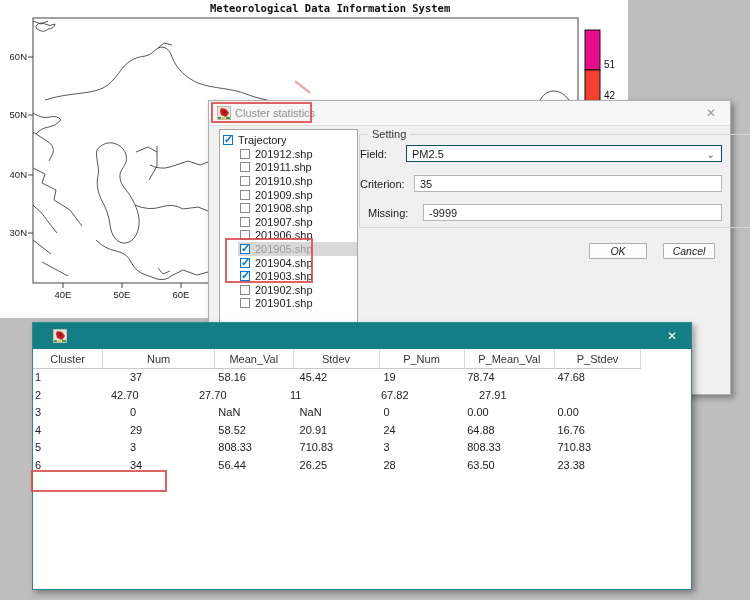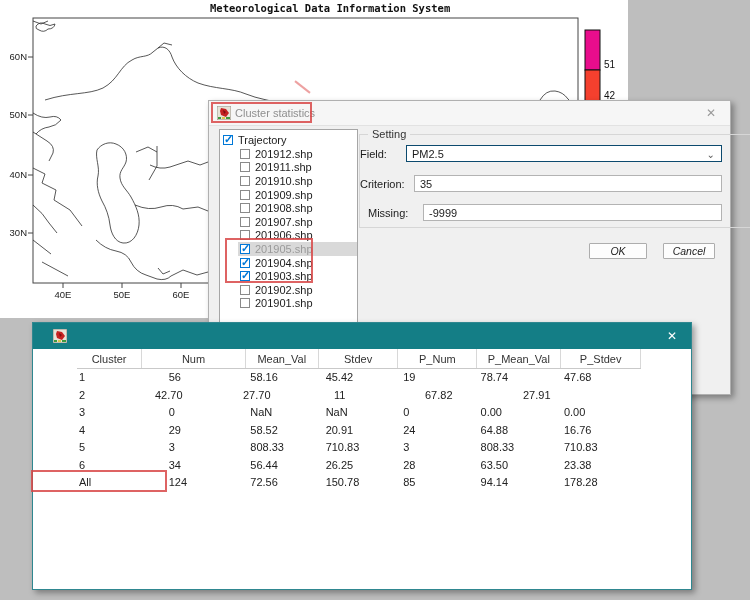--- a/index.html
+++ b/index.html
@@ -49,21 +49,21 @@
   .btn { position:absolute; height:16px; background:#fdfdfd; border:1px solid #adadad;
          font-size:10.5px; color:#222; text-align:center; line-height:14px; border-radius:1px;font-style:italic; }
 
   
   .table-window { position:absolute; left:32px; top:322px; width:660px; height:268px;
                   background:#ffffff; border:1px solid #2f8790; box-shadow:3px 3px 6px rgba(0,0,0,0.35); }
   .table-titlebar { position:absolute; left:0; top:0; width:100%; height:26px; background:#147e86; }
   .table-title-icon { position:absolute; left:20px; top:6px; }
   .table-close { position:absolute; right:10px; top:5px; width:18px; height:16px; color:#ffffff;
                  font-size:12px; text-align:center; line-height:16px; }
-  .grid { position:absolute; left:0; top:26px; width:608px;padding-left:44px; }
+  .grid { position:absolute; left:0; top:26px; width:608px; }
   .grid-header { display:flex; height:20px; border-bottom:1px solid #c9c9c9; background:#fff; }
   .grid-header .hcell { font-size:11px; color:#333; text-align:center; line-height:20px;
                         border-right:1px solid #d8d8d8; overflow:hidden; white-space:nowrap; }
   .grid-row { display:flex; height:17.5px; }
   .grid-row .cell { font-size:11px; color:#222; line-height:17.5px; overflow:hidden; white-space:nowrap; }
 
   
   .anno { position:absolute; border:2px solid rgba(216,72,72,0.85); pointer-events:none; }
   .anno-tick { position:absolute; left:293px; top:86px; width:19px; height:0;
                border-top:2px solid rgba(231,130,130,0.75); transform:rotate(38deg); pointer-events:none; }
@@ -231,21 +231,21 @@
         <div class="hcell" style="width: 121px;">Num</div>
         <div class="hcell" style="width: 85px;">Mean_Val</div>
         <div class="hcell" style="width: 93px;">Stdev</div>
         <div class="hcell" style="width: 92px;">P_Num</div>
         <div class="hcell" style="width: 98px;">P_Mean_Val</div>
         <div class="hcell" style="width: 93px;">P_Stdev</div>
       </div>
     <div id="grid-body">
         <div class="grid-row">
           <div class="cell" style="width: 76px; padding-left: 2px;">1</div>
-          <div class="cell" style="width: 121px; padding-left: 27px;">56</div>
+          <div class="cell" style="width: 121px; padding-left: 27px;">37</div>
           <div class="cell" style="width: 85px; padding-left: 2px;">58.16</div>
           <div class="cell" style="width: 93px; padding-left: 5px;">45.42</div>
           <div class="cell" style="width: 92px; padding-left: 3px;">19</div>
           <div class="cell" style="width: 98px; padding-left: 2px;">78.74</div>
           <div class="cell" style="width: 93px; padding-left: 2px;">47.68</div>
         </div>
         <div class="grid-row">
           <div class="cell" style="width: 76px; padding-left: 2px;">2</div>
           <div class="cell" style="width: 85px; padding-left: 2px;">42.70</div>
           <div class="cell" style="width: 93px; padding-left: 5px;">27.70</div>
@@ -282,25 +282,16 @@
         </div>
         <div class="grid-row">
           <div class="cell" style="width: 76px; padding-left: 2px;">6</div>
           <div class="cell" style="width: 121px; padding-left: 27px;">34</div>
           <div class="cell" style="width: 85px; padding-left: 2px;">56.44</div>
           <div class="cell" style="width: 93px; padding-left: 5px;">26.25</div>
           <div class="cell" style="width: 92px; padding-left: 3px;">28</div>
           <div class="cell" style="width: 98px; padding-left: 2px;">63.50</div>
           <div class="cell" style="width: 93px; padding-left: 2px;">23.38</div>
         </div>
-        <div class="grid-row">
-          <div class="cell" style="width: 76px; padding-left: 2px;">All</div>
-          <div class="cell" style="width: 121px; padding-left: 27px;">124</div>
-          <div class="cell" style="width: 85px; padding-left: 2px;">72.56</div>
-          <div class="cell" style="width: 93px; padding-left: 5px;">150.78</div>
-          <div class="cell" style="width: 92px; padding-left: 3px;">85</div>
-          <div class="cell" style="width: 98px; padding-left: 2px;">94.14</div>
-          <div class="cell" style="width: 93px; padding-left: 2px;">178.28</div>
-        </div>
       </div>
   </div>
   <div class="anno" style="left:-2px; top:147px; width:136px; height:22px;"></div>
 </div>
 
 </body></html>

